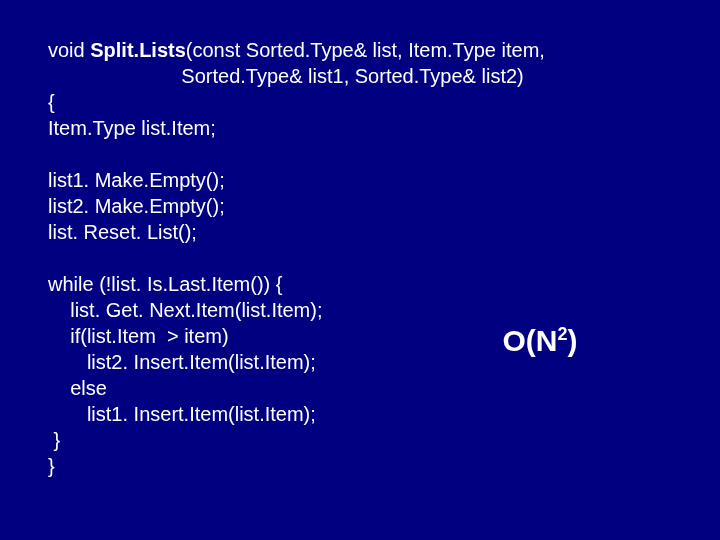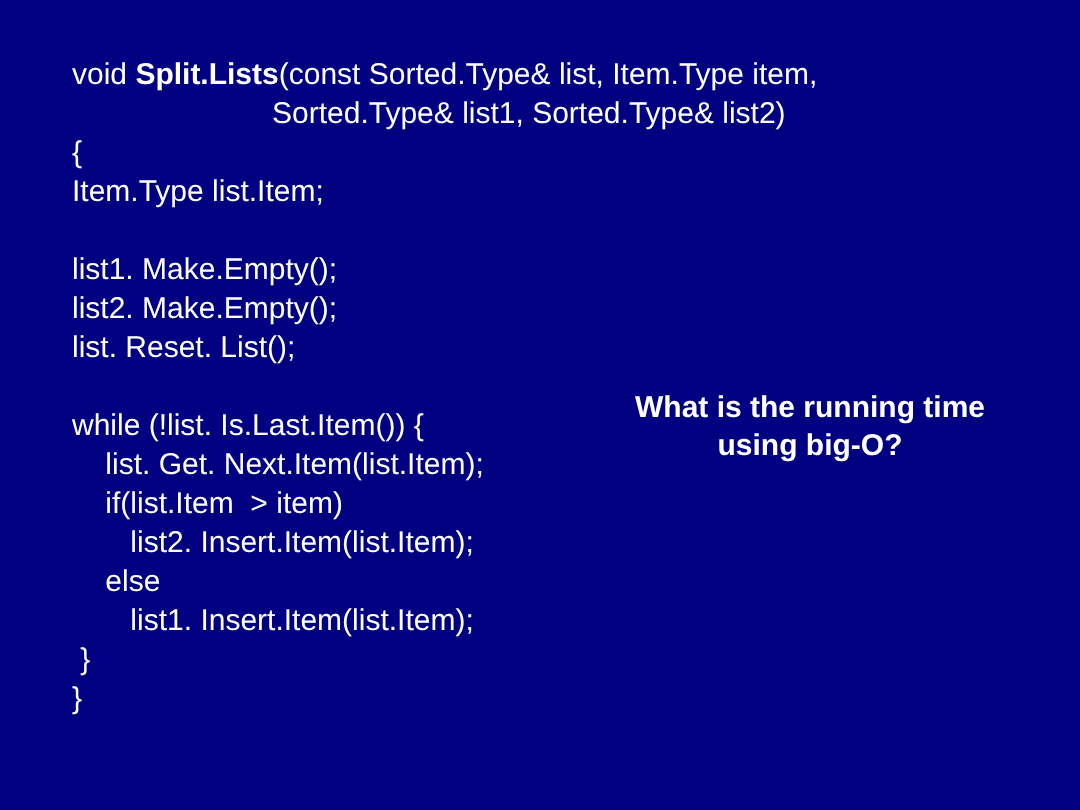--- a/index.html
+++ b/index.html
@@ -65,18 +65,20 @@
     <span>if(list.Item  &gt; item)</span>
        <span>list2. Insert.Item(list.Item);</span>
     <span>else</span>
        <span>list1. Insert.Item(list.Item);</span>
  <span>}</span>
 <span>}</span>
 </div>
 
   <div class="right-block">
     <div class="question">
-      <span>What is the running time</span><br>
-      <span>using big-O?</span>
+      <br>
+    </div>
+    <div class="answer">
+      <span>O(N</span><sup>2</sup><span>)</span>
     </div>
   </div>
 
 </div>
 
 </body></html>

